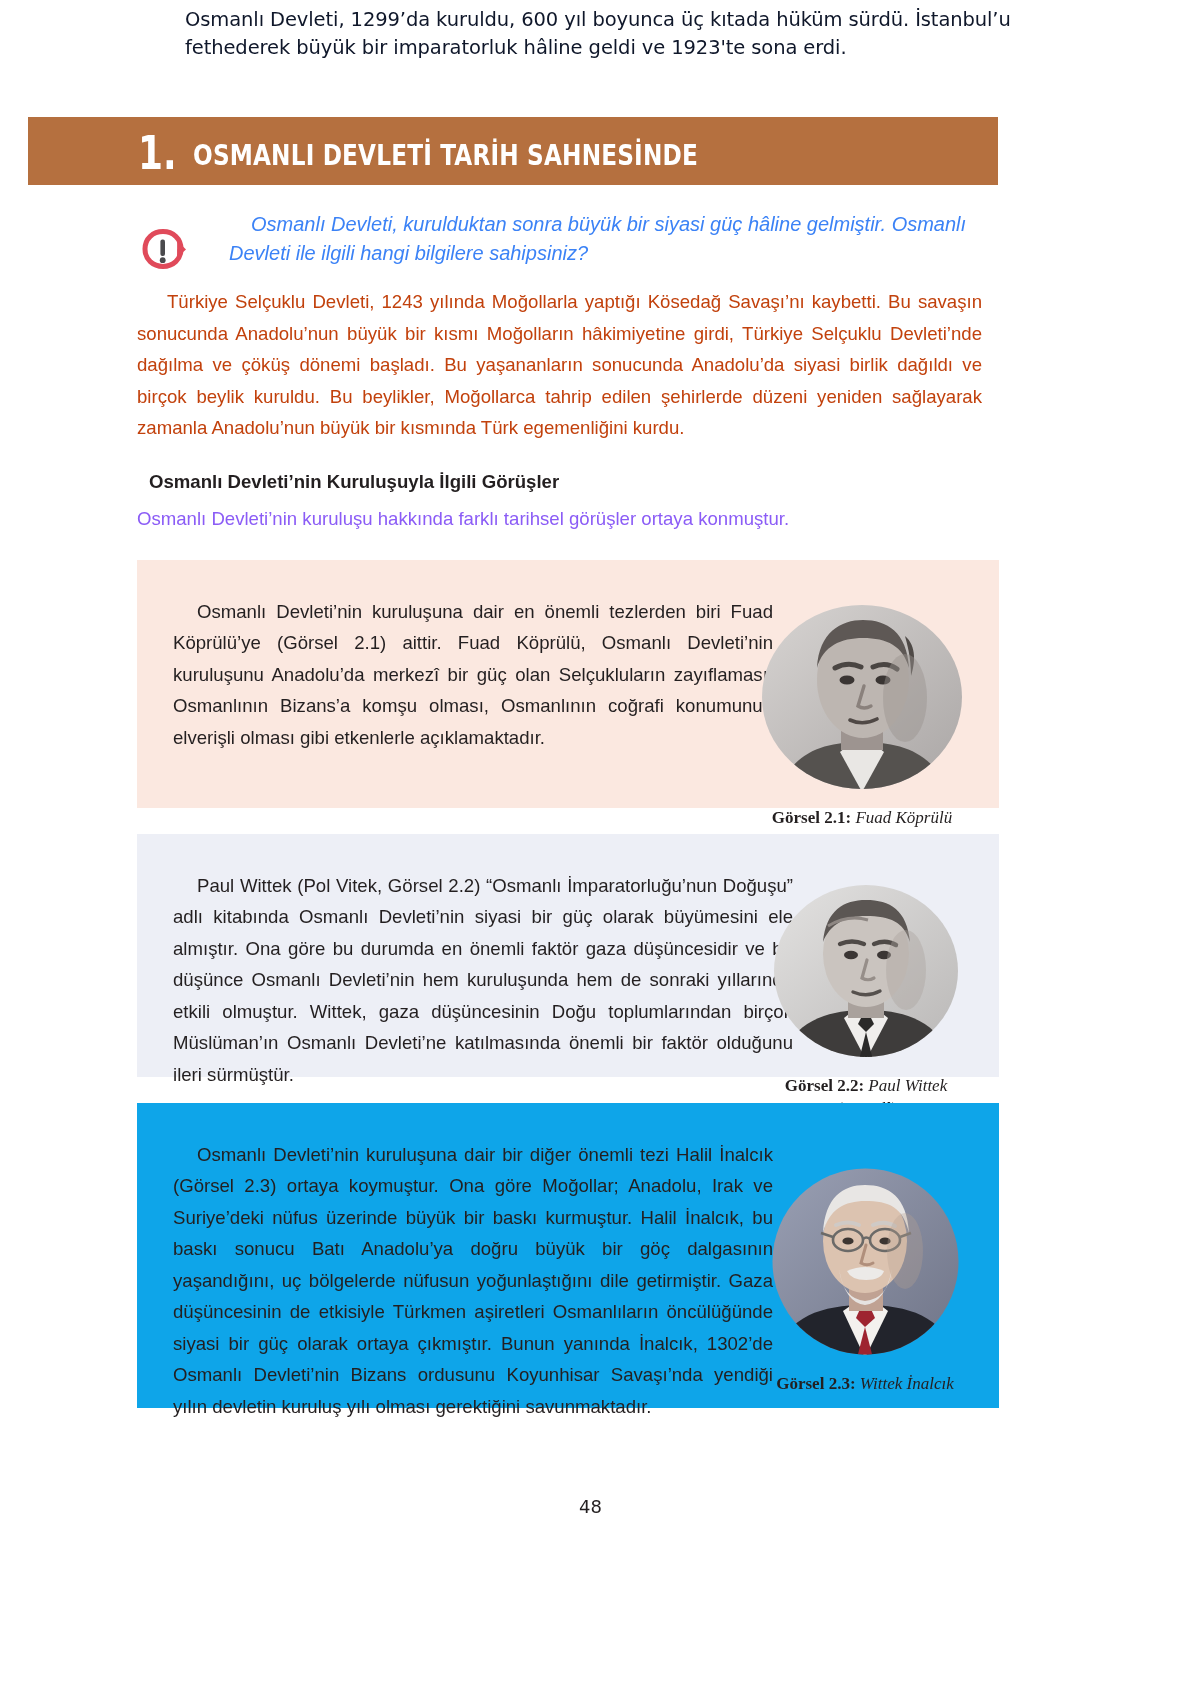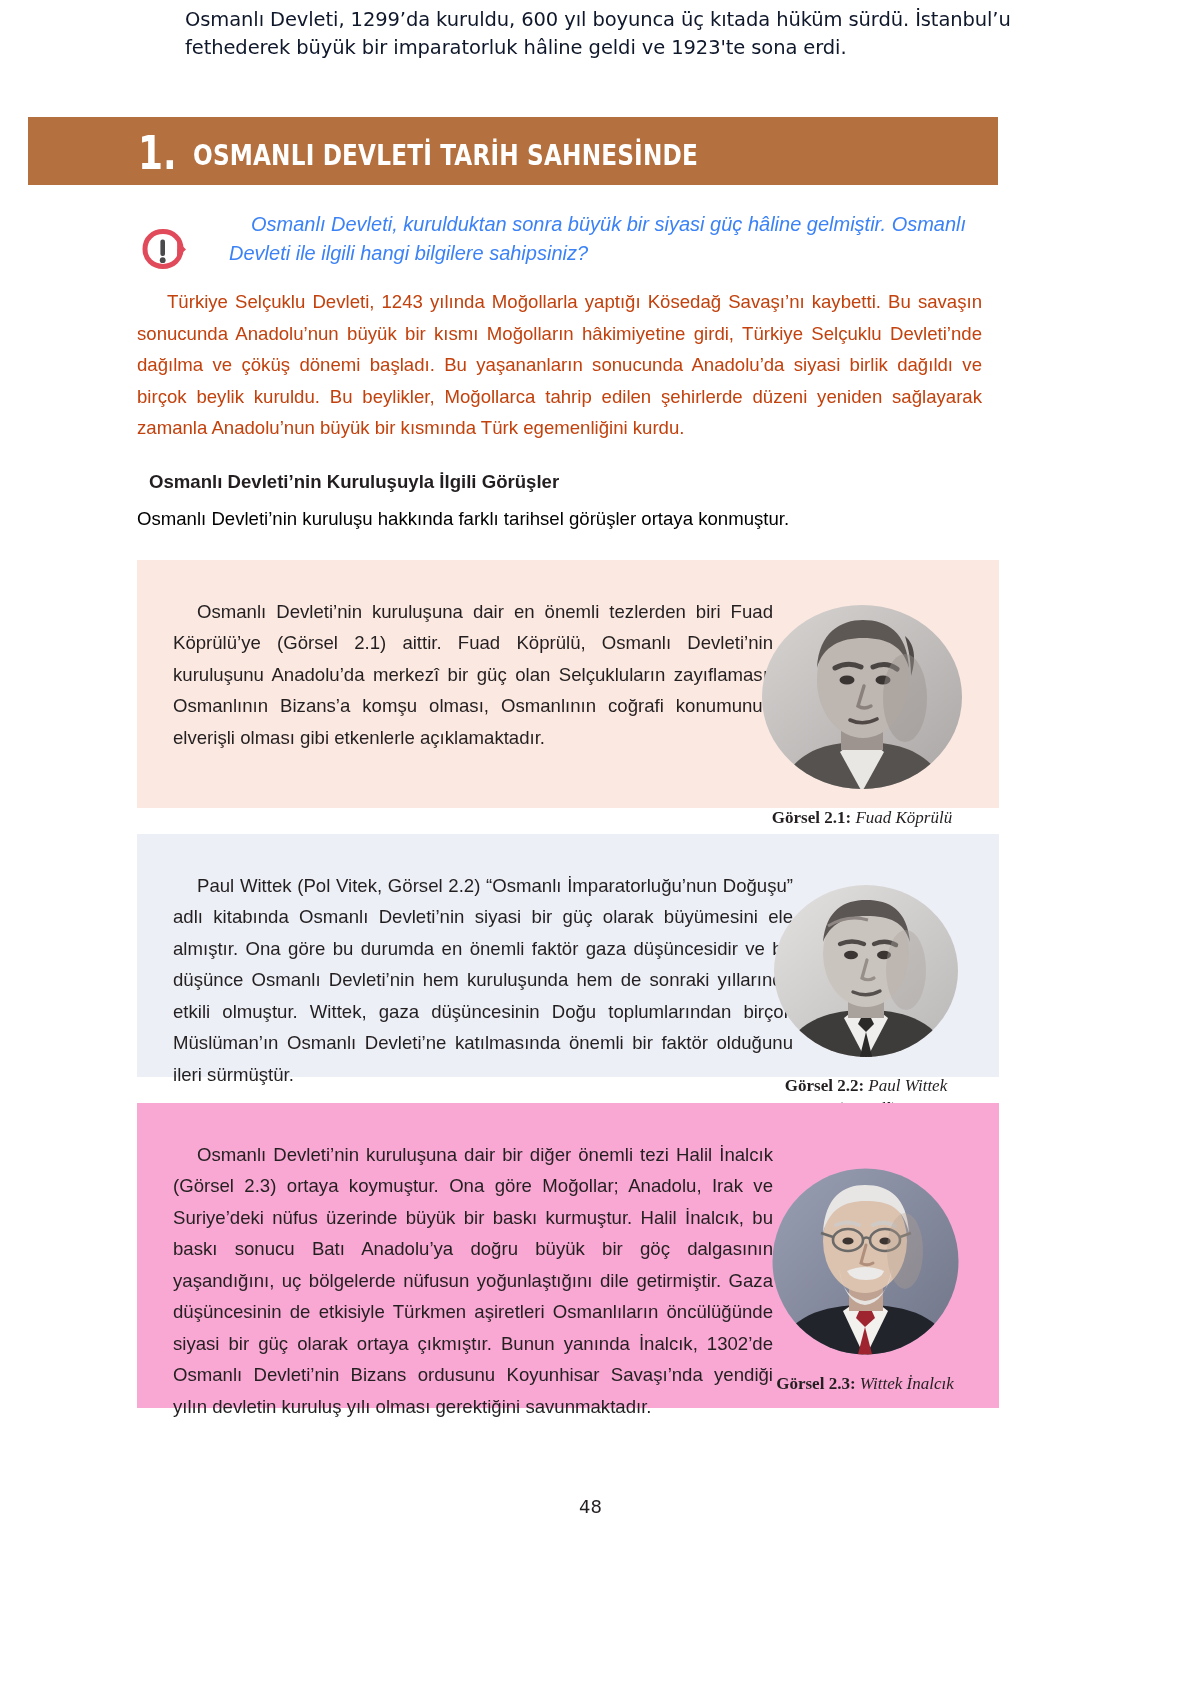--- a/index.html
+++ b/index.html
@@ -112,35 +112,35 @@
   .sub-head {
     font-size: 18.6px;
     line-height: 31px;
     font-weight: bold;
     color: #231f20;
     margin: 22px 0 0 12px;
   }
   .sub-par {
     font-size: 18.6px;
     line-height: 31px;
-    color: #000000;
+    color: #8b5cf6;
     margin: 6px 0 16px 0;
     width: 845px;
   }
 
   
   .info-box {
     position: relative;
     margin-top: 26px;
     padding: 36px 24px 26px 36px;
     box-sizing: border-box;
   }
   .box-pink  { background: #fbe8e0; }
   .box-blue  { background: #edeff6; }
-  .box-beige { background: #f9a8d4; }
+  .box-beige { background: #0ea5e9; }
 
   .box-text {
     font-size: 18.6px;
     line-height: 31.5px;
     text-align: justify;
     color: #231f20;
     text-indent: 24px;
     margin: 0;
   }
   .box-pink  .box-text { width: 600px; }

